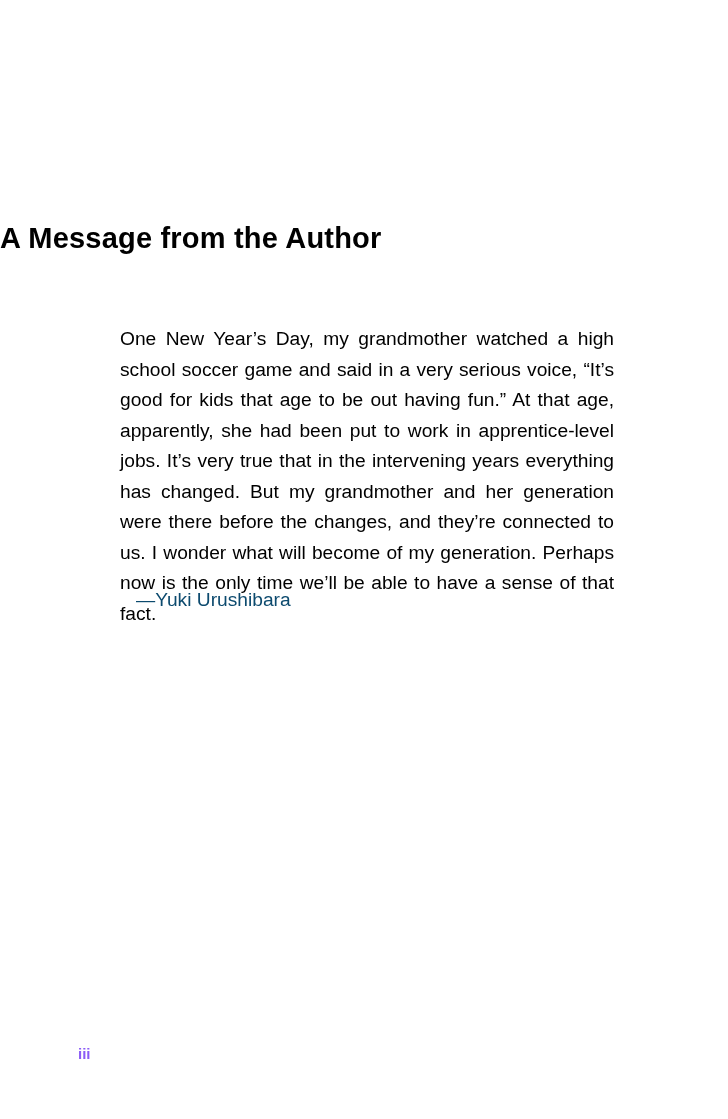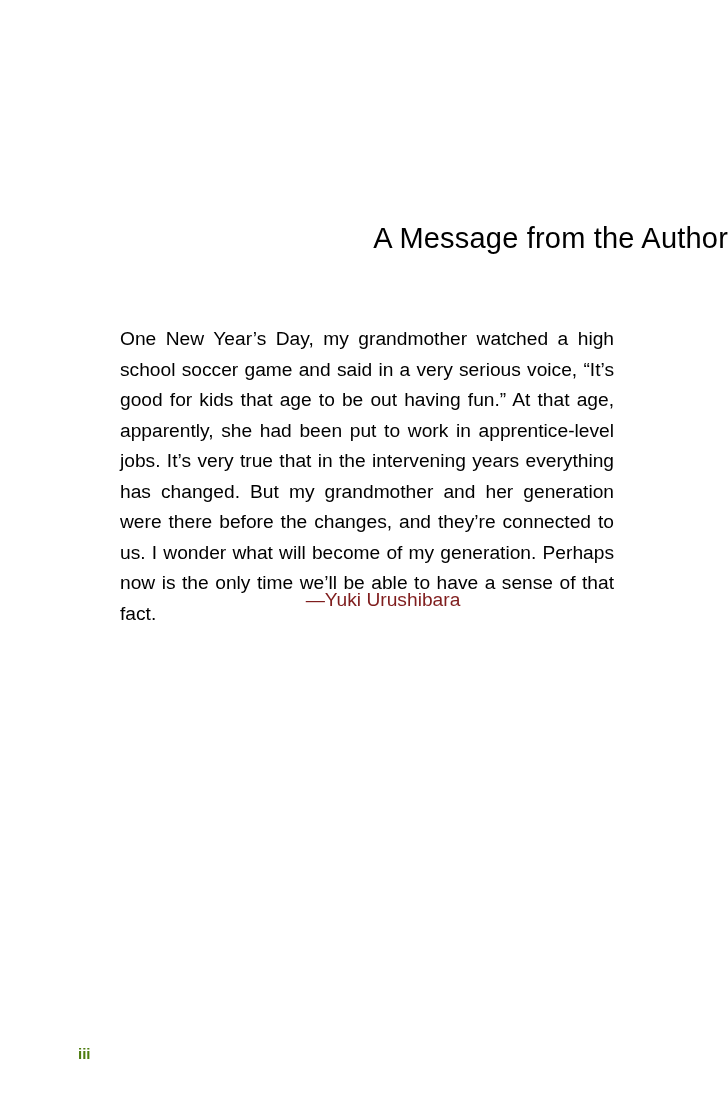--- a/index.html
+++ b/index.html
@@ -21,55 +21,55 @@
     left: 0;
     width: 728px;
     height: 1119px;
     background: #ffffff;
   }
   .page-title {
     position: absolute;
     top: 203px;
     left: 0;
     width: 728px;
-    text-align: right;
+    text-align: left;
     font-size: 29px;
-    font-weight: normal;
+    font-weight: bold;
     letter-spacing: 0.2px;
     color: #000000;
   }
   .body-text {
     position: absolute;
     top: 305px;
     left: 120px;
     width: 494px;
     font-size: 19.2px;
     line-height: 30.5px;
     text-align: justify;
     text-justify: inter-word;
     color: #000000;
     word-spacing: 0.4px;
   }
   .attribution {
     position: absolute;
     top: 585px;
     left: 136px;
     width: 494px;
-    text-align: center;
+    text-align: left;
     font-size: 19.2px;
     line-height: 30px;
-    color: #7f1d1d;
+    color: #0c4a6e;
   }
   .folio {
     position: absolute;
     top: 1045px;
     left: 78px;
     font-size: 15px;
     font-weight: bold;
-    color: #4d7c0f;
+    color: #8b5cf6;
   }
 </style>
 </head>
 <body>
 
 <div class="page">
 
   <h1 class="page-title">A Message from the Author</h1>
 
   <p class="body-text">One New Year’s Day, my grandmother watched a high school soccer game and said in a very serious voice, “It’s good for kids that age to be out having fun.” At that age, apparently, she had been put to work in apprentice-level jobs. It’s very true that in the intervening years everything has changed. But my grandmother and her generation were there before the changes, and they’re connected to us. I wonder what will become of my generation. Perhaps now is the only time we’ll be able to have a sense of that fact.</p>

